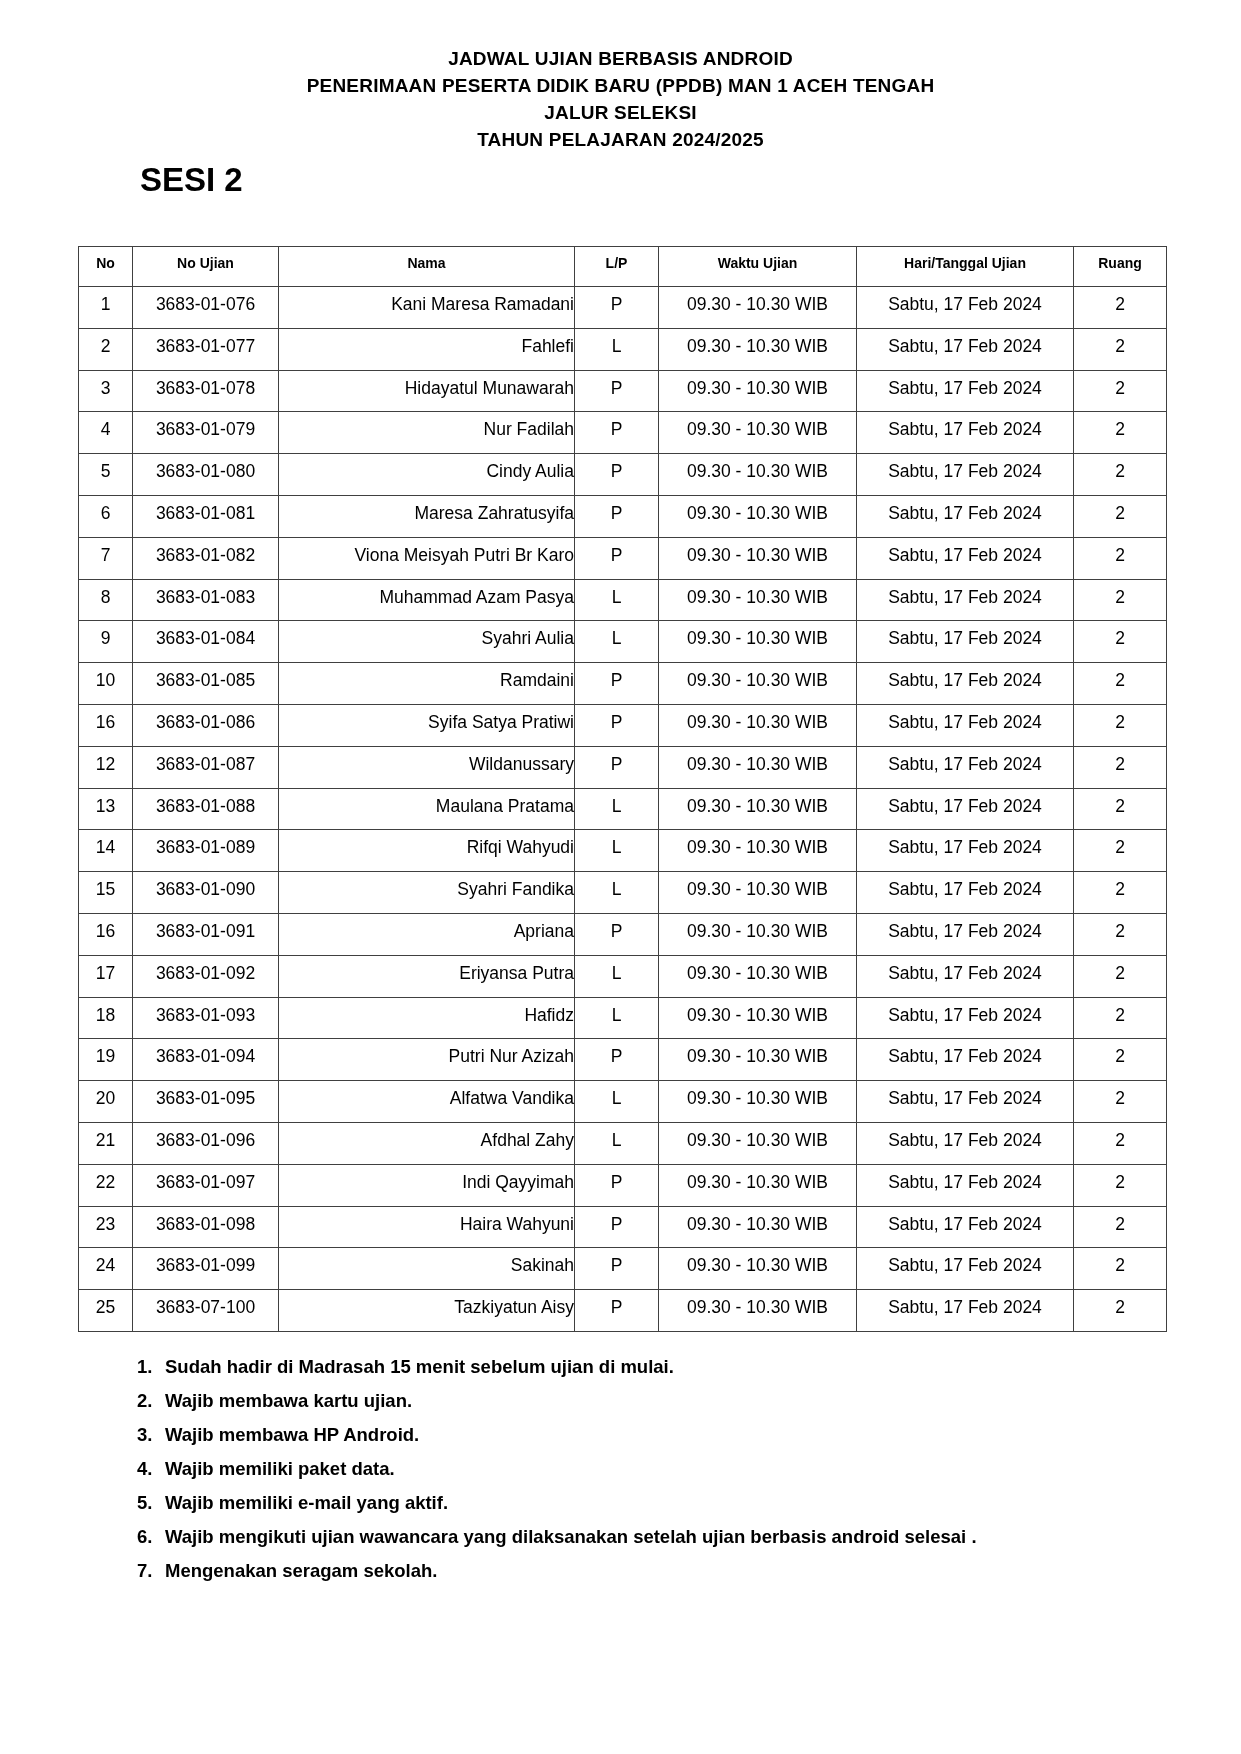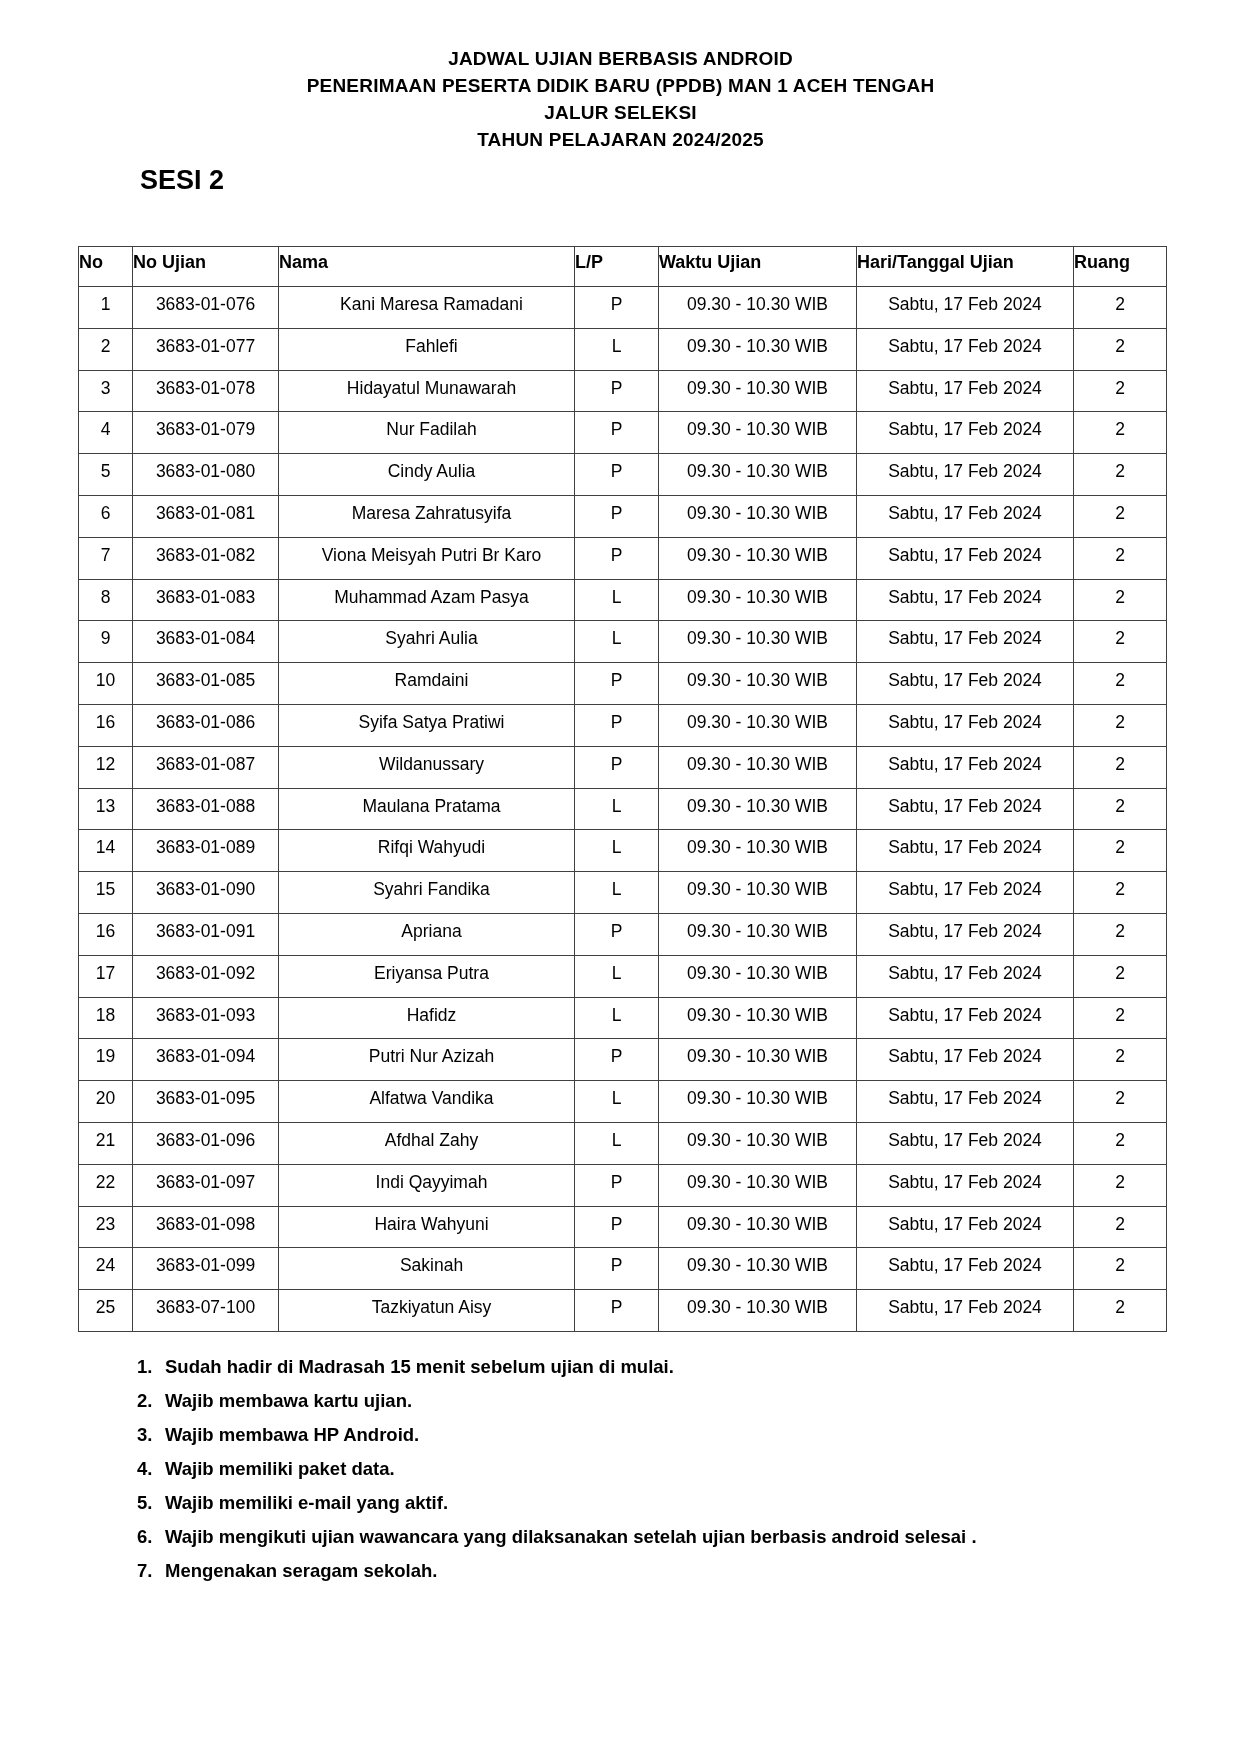--- a/index.html
+++ b/index.html
@@ -19,52 +19,52 @@
   .header-block {
     padding-top: 45px;
     text-align: center;
     font-weight: 700;
     font-size: 19px;
     line-height: 27px;
     letter-spacing: 0.2px;
   }
   .sesi {
     margin: 8px 0 0 140px;
-    font-size: 27px;
+    font-size: 33px;
     font-weight: 700;
     line-height: 38px;
   }
   table.schedule {
     margin: 47px 0 0 78px;
     width: 1088px;
     border-collapse: collapse;
     table-layout: fixed;
   }
   table.schedule th, table.schedule td {
     border: 1.5px solid #404040;
     overflow: hidden;
     white-space: nowrap;
   }
   table.schedule th {
     height: 40px;
-    font-size: 18px;
-    font-weight: 700;
-    text-align: left;
+    font-size: 14px;
+    font-weight: 700;
+    text-align: center;
     vertical-align: middle;
     padding-bottom: 8px;
   }
   table.schedule td {
     height: 41.8px;
     font-size: 17.5px;
     text-align: center;
     vertical-align: top;
     padding-top: 7px;
   }
   table.schedule td.col-2 {
-    text-align: center;
+    text-align: right;
     padding-left: 10px;
   }
   .req-heading {
     margin: 42px 0 0 78px;
     font-size: 18.5px;
     font-weight: 700;
   }
   .req-list {
     margin: 24px 0 0 137px;
   }

